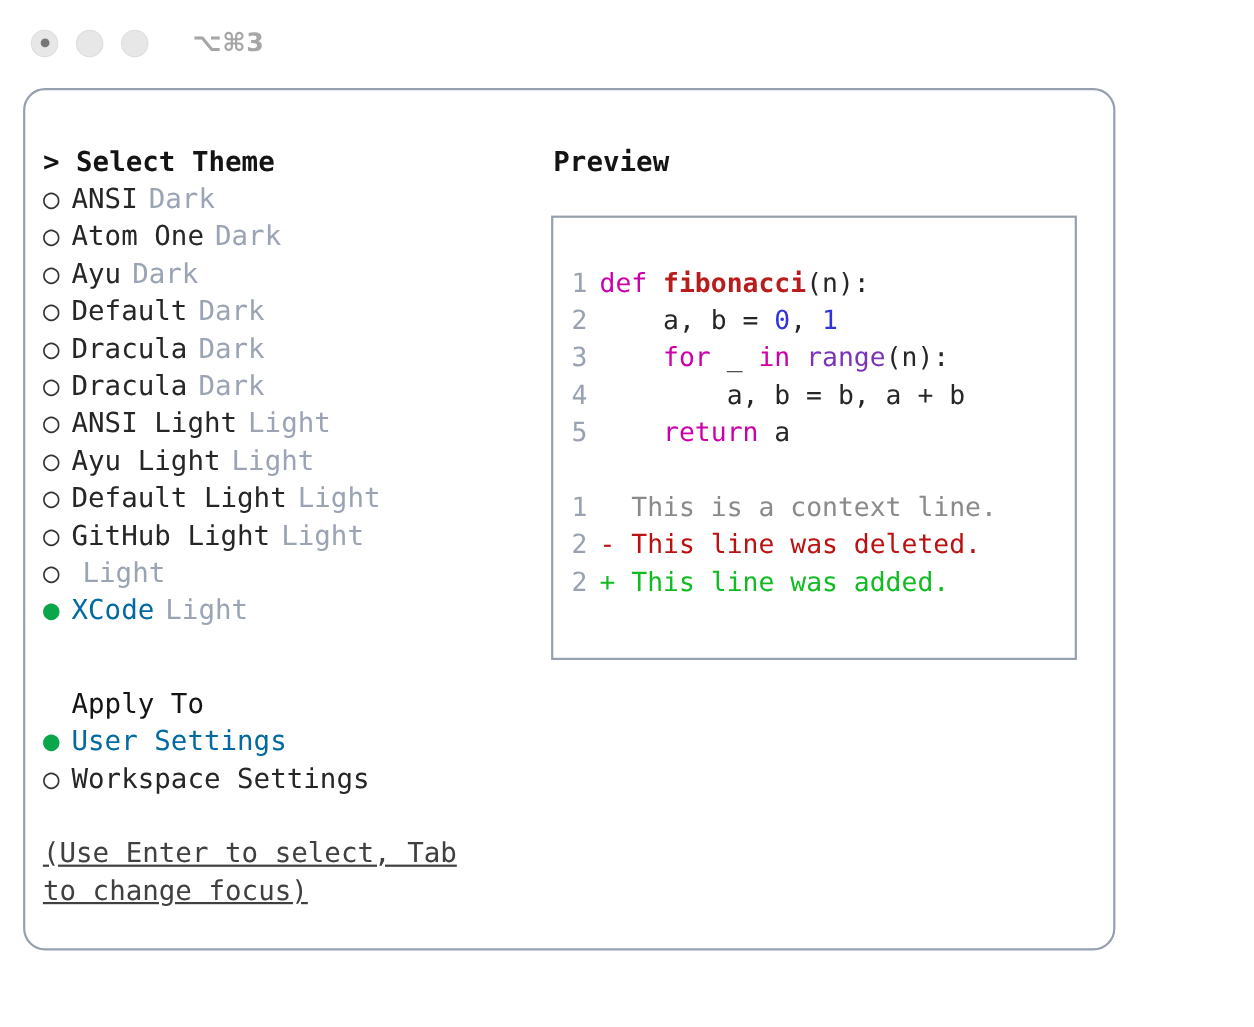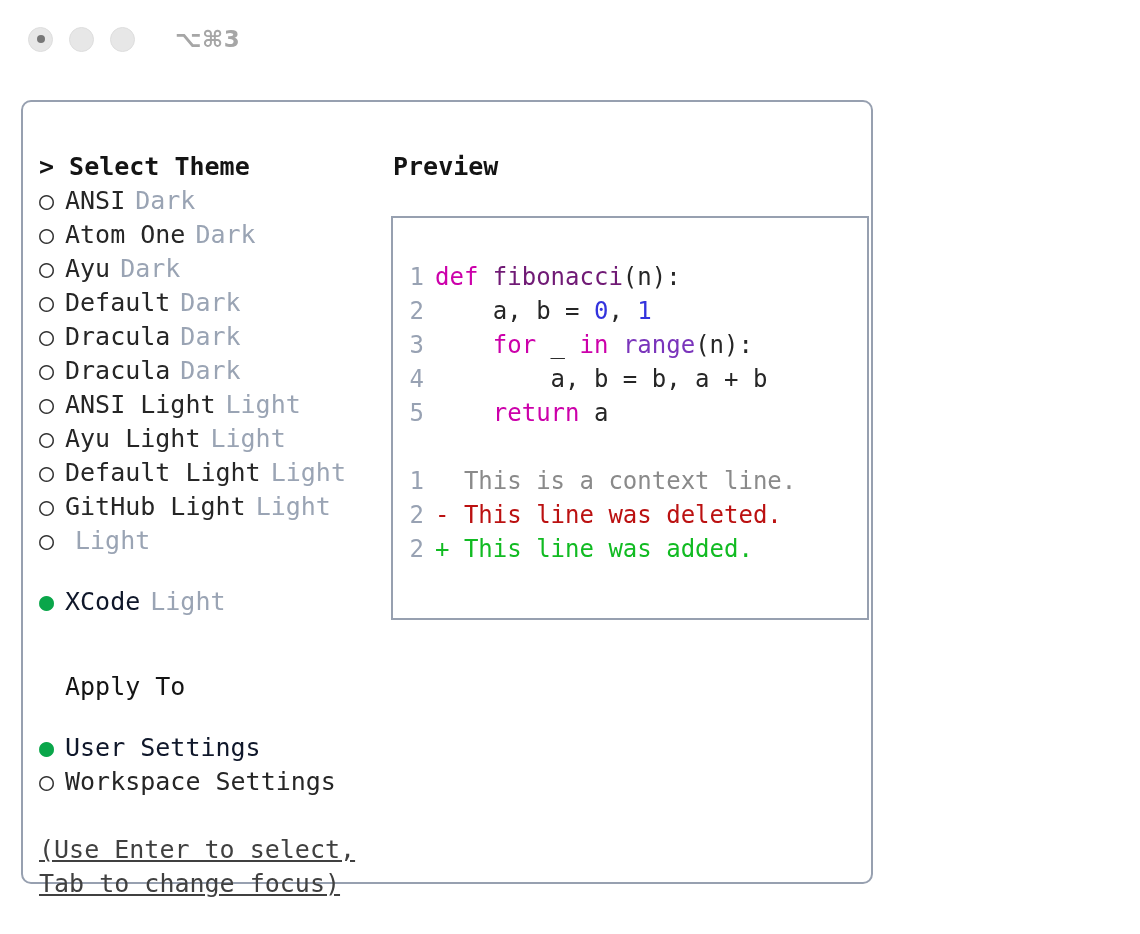--- a/index.html
+++ b/index.html
@@ -60,25 +60,25 @@
     font-size: 23px;
     font-weight: bold;
     letter-spacing: 0.5px;
     font-family: "DejaVu Sans", "Liberation Sans", sans-serif;
   }
 
   
   .panel {
     position: absolute;
     left: 21px;
-    top: 100px;
-    width: 852px;
+    top: 80px;
+    width: 993px;
     height: 784px;
     border: 2px solid #97a0b0;
-    border-radius: 10px;
+    border-radius: 20px;
     background: #ffffff;
   }
 
   .panel-inner {
     position: absolute;
     left: 0; top: 0;
     width: 100%;
     height: 100%;
     display: flex;
   }
@@ -119,21 +119,21 @@
     white-space: pre;
     color: #333333;
   }
   .opt-marker {
     width: 26px;
     flex: 0 0 26px;
     color: #333333;
     font-size: 25px;
   }
   .opt.selected .opt-marker { color: #0aa64a; }
-  .opt.selected .opt-label  { color: #0f172a; margin-top: 27px; }
+  .opt.selected .opt-label  { color: #0369a1; }
   .opt-label {
     color: #262626;
   }
   .opt-tag {
     color: #9aa4b4;
     padding-left: 10px;
   }
 
   .spacer-block { height: 51px; }
 
@@ -178,21 +178,21 @@
   .ln {
     width: 42px;
     flex: 0 0 42px;
     text-align: right;
     color: #98a2b3;
     padding-right: 11px;
   }
   .code-text { color: #262626; }
 
   .tok-kw   { color: #cc00aa; }
-  .tok-fn   { color: #701a75; }
+  .tok-fn   { color: #b91c1c; font-weight: bold; }
   .tok-call { color: #7a34bb; }
   .tok-num  { color: #3333dd; }
   .tok-plain{ color: #262626; }
 
   .gap-line { height: 34px; }
 
   .diff-ctx { color: #8a8a8a; }
   .diff-del { color: #bb1111; }
   .diff-add { color: #11bb22; }
 </style>

